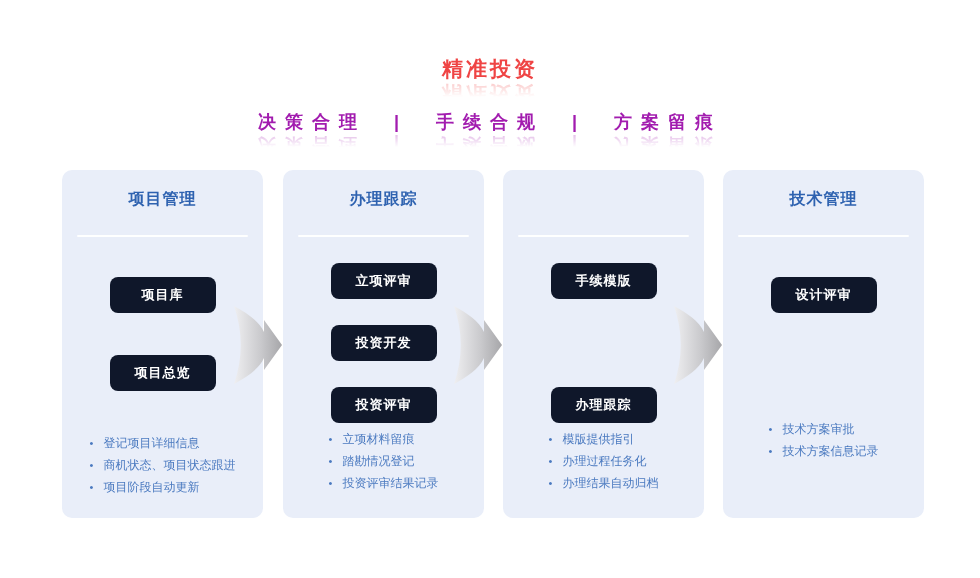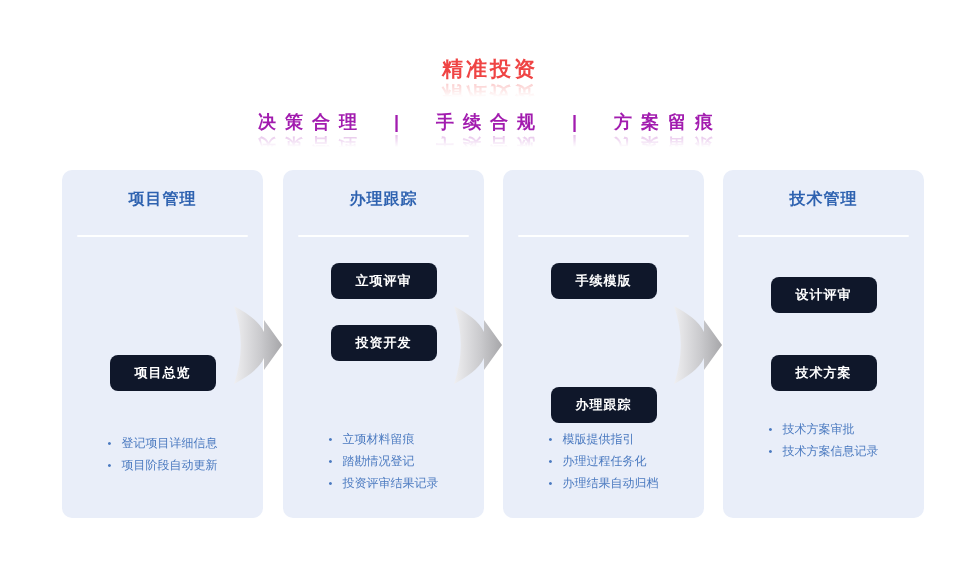--- a/index.html
+++ b/index.html
@@ -84,32 +84,35 @@
   </div>
 
   <div class="tagline-wrap">
     <span class="rf-main">决策合理  |  手续合规  |  方案留痕</span>
     <span class="rf-mirror">决策合理  |  手续合规  |  方案留痕</span>
   </div>
 
   <section class="card c1 two">
     <h2 class="card-title">项目管理</h2>
     <div class="divider"></div>
+    <button class="pill p1">项目库</button>
     <button class="pill p2">项目总览</button>
     <ul class="bullets">
       <li>登记项目详细信息</li>
+      <li>商机状态、项目状态跟进</li>
       <li>项目阶段自动更新</li>
     </ul>
   </section>
 
   <section class="card c2 three">
     <h2 class="card-title">办理跟踪</h2>
     <div class="divider"></div>
     <button class="pill p1">立项评审</button>
     <button class="pill p2">投资开发</button>
+    <button class="pill p3">投资评审</button>
     <ul class="bullets">
       <li>立项材料留痕</li>
       <li>踏勘情况登记</li>
       <li>投资评审结果记录</li>
     </ul>
   </section>
 
   <section class="card c3 three">
     <div class="divider"></div>
     <button class="pill p1">手续模版</button>
@@ -118,21 +121,20 @@
       <li>模版提供指引</li>
       <li>办理过程任务化</li>
       <li>办理结果自动归档</li>
     </ul>
   </section>
 
   <section class="card c4 two">
     <h2 class="card-title">技术管理</h2>
     <div class="divider"></div>
     <button class="pill p1">设计评审</button>
-    <button class="pill p2">技术方案</button>
     <ul class="bullets">
       <li>技术方案审批</li>
       <li>技术方案信息记录</li>
     </ul>
   </section>
 
   <svg class="arrow a1" viewBox="0 0 50 80" xmlns="http://www.w3.org/2000/svg">
     <defs>
       <linearGradient id="agrad" x1="0" y1="0" x2="1" y2="0">
         <stop offset="0" stop-color="#EFEFF1"></stop>

